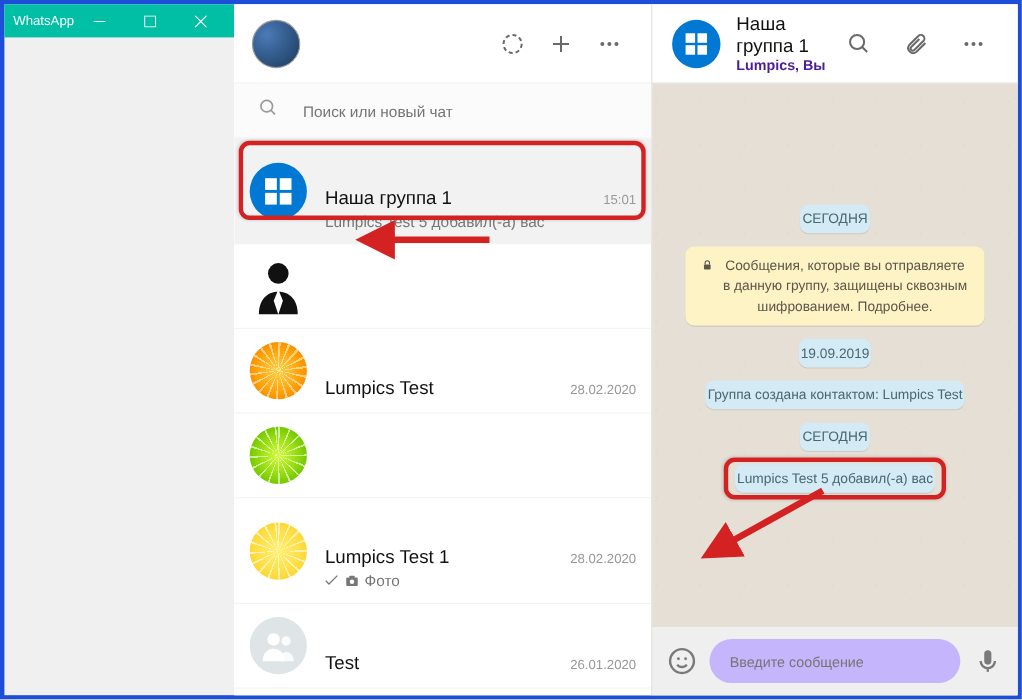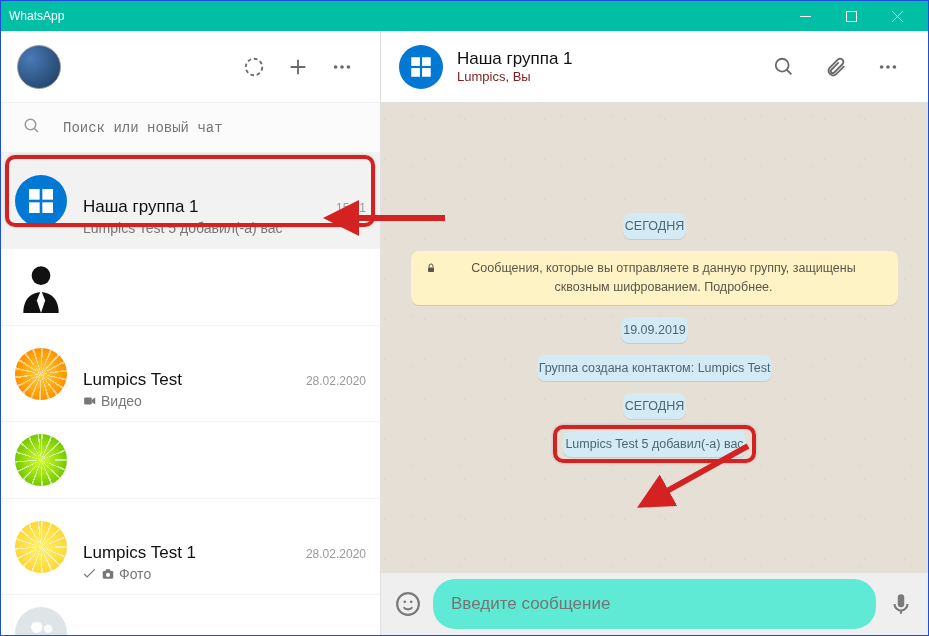--- a/index.html
+++ b/index.html
@@ -1,36 +1,36 @@
 <!DOCTYPE html>
 <html><head>
 <meta charset="utf-8">
 <style>
 * { margin: 0; padding: 0; box-sizing: border-box; font-family: -apple-system, "Segoe UI", Helvetica, Arial, sans-serif; }
 body { background: #fff; width: 929px; height: 636px; overflow: hidden; position: relative; }
 
-.window { display: flex; flex-direction: column; height: 100%; border: 1px solid #1d4ed8; background:#f0f0f0;}
+.window { display: flex; flex-direction: row; height: 100%; border: 4px solid #1d4ed8; background:#f0f0f0;}
 .titlebar { height: 30px; background: #00bfa5; display: flex; align-items: center; padding: 0 8px; color: #fff; font-size: 12px; }
 .titlebar-spacer { flex: 1; }
 .win-btn { width: 46px; height: 30px; display: flex; align-items: center; justify-content: center; cursor: pointer; }
 .win-btn svg { width: 11px; height: 11px; }
 
 .app { flex: 1; display: flex; background: #fff; min-height: 0; }
 
 
 .left { width: 380px; border-right: 1px solid #e0e0e0; display: flex; flex-direction: column; background:#fff;}
 .left-header { height: 72px; display: flex; align-items: center; padding: 0 16px; border-bottom: 1px solid #f0f0f0;}
 .profile-avatar { width: 44px; height: 44px; border-radius: 50%; background: radial-gradient(circle at 30% 30%, #4a7ab8, #1a3a5a); border: 1px solid #999; }
 .left-header-spacer { flex:1; }
 .hdr-icon { width: 44px; height:44px; display:flex; align-items:center; justify-content:center; color:#6a6a6a; cursor:pointer; }
 .hdr-icon svg { width:22px; height:22px; }
 
 .search-box { height: 50px; display:flex; align-items:center; padding: 0 16px; background:#fbfbfb; border-bottom:1px solid #f0f0f0;}
 .search-icon { color:#999; margin-right:22px; margin-left:6px;}
-.search-input { border:none; background:transparent; font-size:14px; color:#737373; outline:none; flex:1;font-family:Liberation Mono, monospace;}
+.search-input { border:none; background:transparent; font-size:14px; color:#737373; outline:none; flex:1;}
 
 .chat-list { flex:1; overflow-y:auto; }
 .chat-item { display:flex; align-items:center; padding: 12px 14px; border-bottom:1px solid #f3f3f3; cursor:pointer; position:relative;}
 .chat-item.selected { background:#f2f2f2; }
 .chat-avatar { width: 52px; height:52px; border-radius:50%; margin-right:16px; flex-shrink:0; display:flex; align-items:center; justify-content:center; }
 .chat-text { flex:1; min-width:0; }
 .chat-top { display:flex; justify-content:space-between; align-items:baseline;}
 .chat-name { font-size:17px; color:#111; }
 .chat-time { font-size:12px; color:#999;margin-top:36px; }
 .chat-msg { font-size:14px; color:#777; margin-top:3px; white-space:nowrap; overflow:hidden; text-overflow:ellipsis; display:flex; align-items:center; gap:4px;}
@@ -46,32 +46,32 @@
     radial-gradient(circle at 10% 20%, rgba(0,0,0,0.03) 1px, transparent 1px) 0 0/40px 40px,
     radial-gradient(circle at 60% 70%, rgba(0,0,0,0.03) 1px, transparent 1px) 0 0/50px 50px,
     #e6dfd5;
   opacity:0.6;
 }
 .chat-header { height:72px; background:#fff; border-bottom:1px solid #e0e0e0; display:flex; align-items:center; padding:0 18px; z-index:2; position:relative;}
 .group-avatar { width:44px; height:44px; border-radius:50%; background:#0078d4; display:flex; align-items:center; justify-content:center; margin-right:14px;}
 .group-avatar svg { width:26px; height:26px; }
 .chat-header-text { flex:1; }
 .chat-title { font-size:17px; color:#111; }
-.chat-sub { font-size:13px; color:#7f1d1d; margin-top:0;}
+.chat-sub { font-size:13px; color:#4c1d95; margin-top:0;font-weight:bold;}
 .chat-hdr-actions { display:flex; gap:8px; }
 
 .msg-area { flex:1; overflow-y:auto; display:flex; flex-direction:column; align-items:center; padding: 110px 30px 20px; gap:12px; z-index:1; position:relative;}
 .pill { background:#d4eaf4; color:#4a6872; font-size:12.5px; padding:6px 2px; border-radius:8px; box-shadow:0 1px 0.5px rgba(0,0,0,0.1); text-align:center;}
 .pill.wide { max-width: 520px; line-height:1.5; background:#fdf3c5; color:#5c5749; padding:8px 14px; display:flex; align-items:flex-start; gap:6px;}
 .pill.wide svg{ width:12px; height:12px; flex-shrink:0; margin-top:3px;}
 
 .compose { height:62px; background:#efefef; display:flex; align-items:center; padding:0 14px; gap:12px; z-index:2; position:relative;}
 .compose-icon { color:#7a7a7a; cursor:pointer; display:flex; align-items:center;}
 .compose-icon svg { width:26px; height:26px;}
-.compose-input { flex:1; background:#5eead4; border:none; border-radius:22px; height:50px; padding:0 18px; font-size:17px; color:#555; outline:none;}
+.compose-input { flex:1; background:#c4b5fd; border:none; border-radius:22px; height:40px; padding:0 18px; font-size:13px; color:#555; outline:none;}
 
 
 .avatar-win { background:#0078d4; }
 .avatar-win svg { width:32px; height:32px; }
 .avatar-suit { background:#fff; }
 .avatar-orange1 { background: radial-gradient(circle,#ffd24a,#ff9b00 60%, #e07700); }
 .avatar-orange1::after{ content:''; position:absolute; width:100%; height:100%; background: repeating-conic-gradient(rgba(255,255,255,0.5) 0 5deg, transparent 5deg 20deg);}
 .avatar-lime { background: radial-gradient(circle,#d4ff3a,#76c900 70%); position:relative;}
 .avatar-lime::after{ content:''; position:absolute; width:100%; height:100%; background: repeating-conic-gradient(rgba(255,255,255,0.6) 0 4deg, transparent 4deg 22deg);}
 .avatar-yellow { background: radial-gradient(circle,#fff176,#fdd835 70%,#f9a825); position:relative;}
@@ -173,27 +173,20 @@
               </svg>
           </div>
         </div>
 
         <div class="chat-item">
           <div class="chat-avatar rel avatar-orange1"></div>
           <div class="chat-text">
             <div class="chat-top">
               <span class="chat-name">Lumpics Test</span>
               <span class="chat-time">28.02.2020</span>
-            </div>
-            <div class="chat-msg">
-              <svg viewBox="0 0 24 24">
-                  <rect x="2" y="6" width="13" height="12" rx="2" fill="currentColor"></rect>
-                  <path d="M15 10l6-4v12l-6-4z" fill="currentColor"></path>
-                </svg>
-              <span>Видео</span>
             </div>
           </div>
         </div>
 
         <div class="chat-item">
           <div class="chat-avatar rel avatar-lime"></div>
         </div>
 
         <div class="chat-item">
           <div class="chat-avatar rel avatar-yellow"></div>

